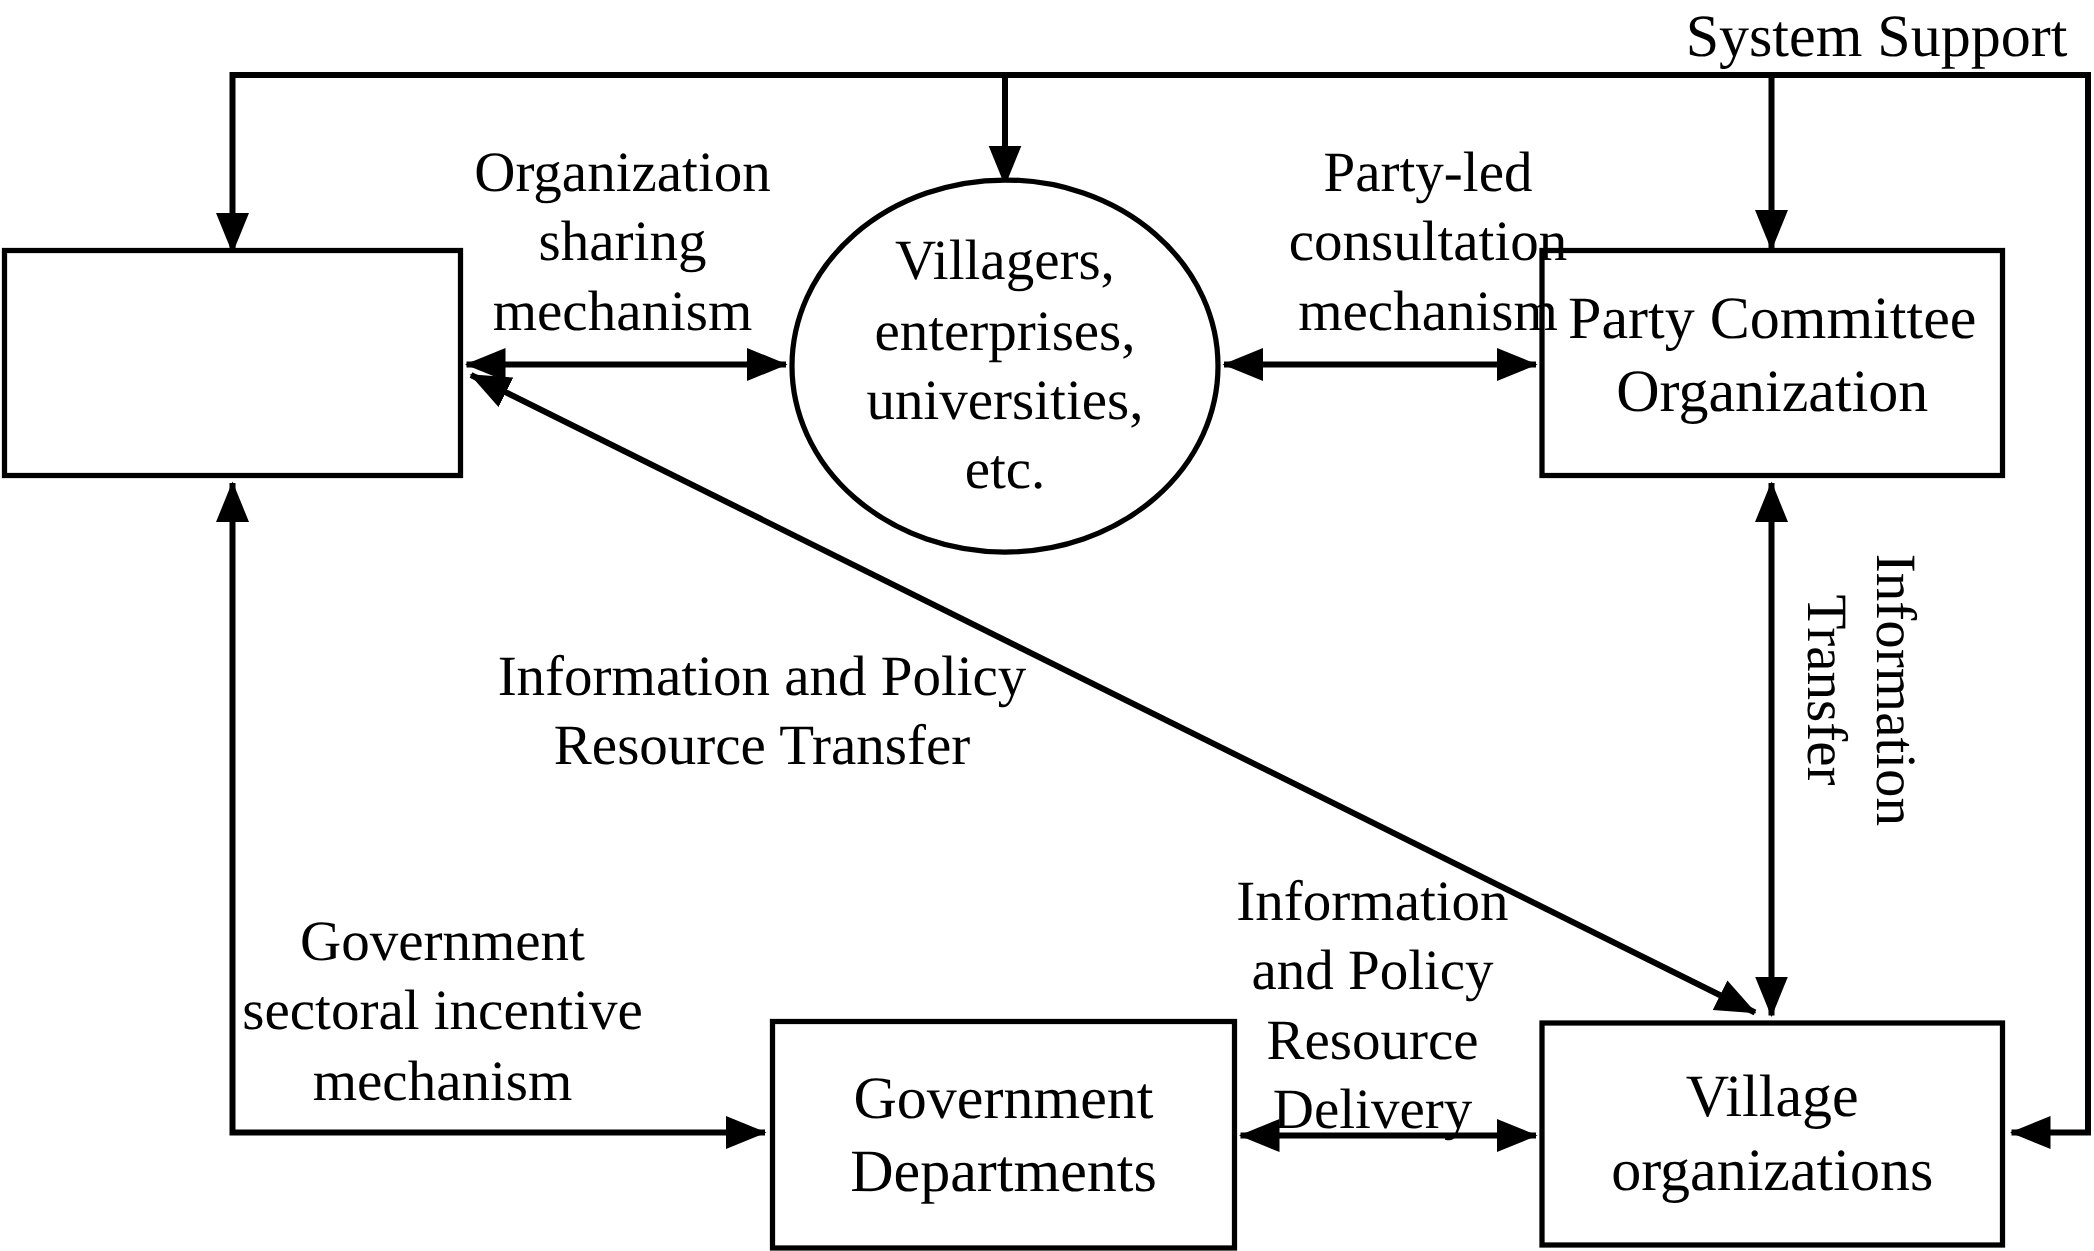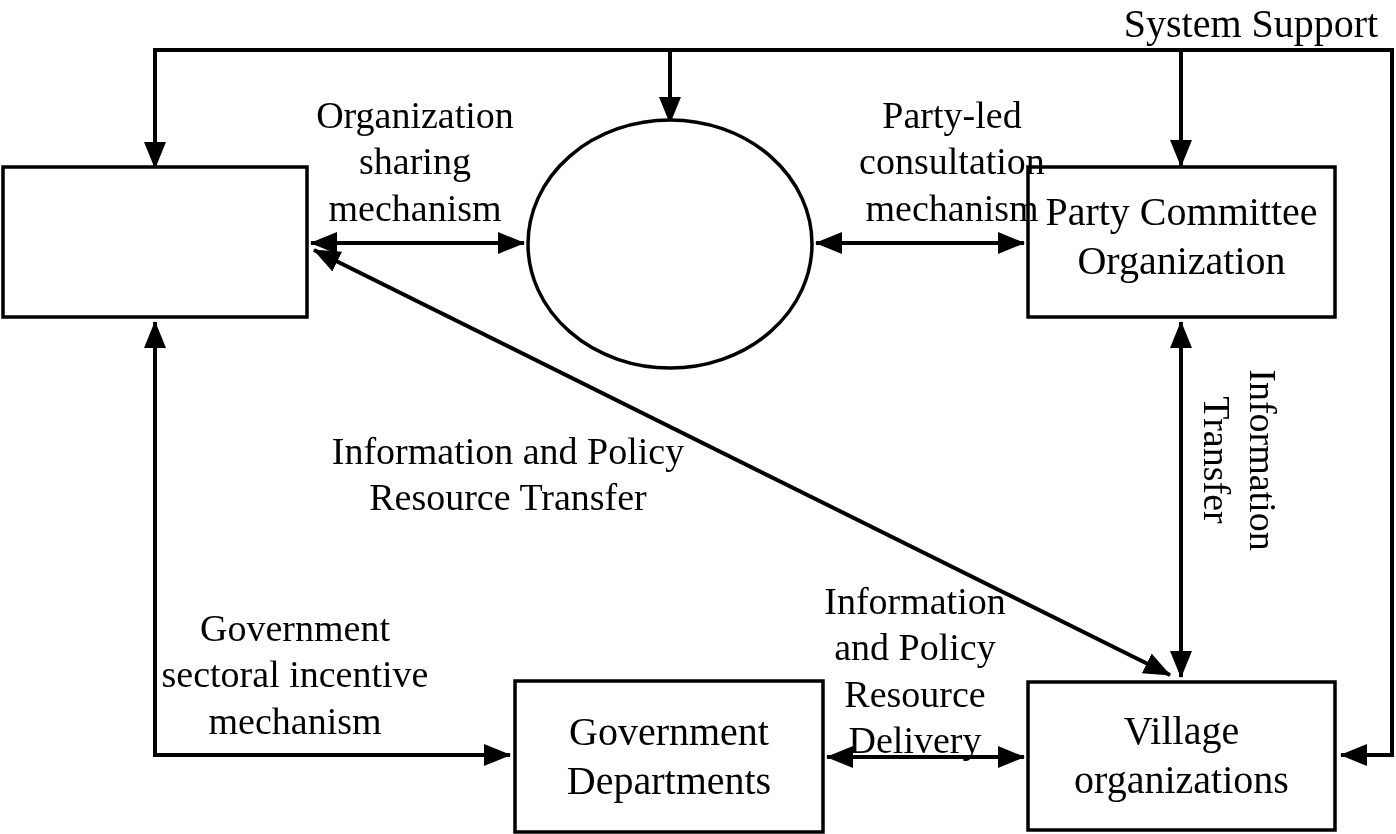--- a/index.html
+++ b/index.html
@@ -69,20 +69,24 @@
     <line x1="827" y1="757" x2="1024" y2="757" stroke="#000" stroke-width="4" marker-start="url(#ah)" marker-end="url(#ah)"></line>
 
     <rect x="3" y="167" width="304" height="150" fill="#fff" stroke="#000" stroke-width="3.5"></rect>
     <ellipse cx="670" cy="244" rx="142" ry="124" fill="#fff" stroke="#000" stroke-width="3.5"></ellipse>
     <rect x="1028" y="167" width="307" height="150" fill="#fff" stroke="#000" stroke-width="3.5"></rect>
     <rect x="515" y="681" width="308" height="151" fill="#fff" stroke="#000" stroke-width="3.5"></rect>
     <rect x="1028" y="682" width="307" height="148" fill="#fff" stroke="#000" stroke-width="3.5"></rect>
   </svg>
 
 
+  <div class="nodelbl" style="left:528px;top:122px;width:284px;height:244px;font-size:38px;">Villagers,
+enterprises,
+universities,
+etc.</div>
 
   <div class="nodelbl" style="left:1028px;top:167px;width:307px;height:140px;">Party Committee
 Organization</div>
 
   <div class="nodelbl" style="left:515px;top:681px;width:308px;height:151px;">Government
 Departments</div>
 
   <div class="nodelbl" style="left:1028px;top:682px;width:307px;height:148px;">Village
 organizations</div>
 

